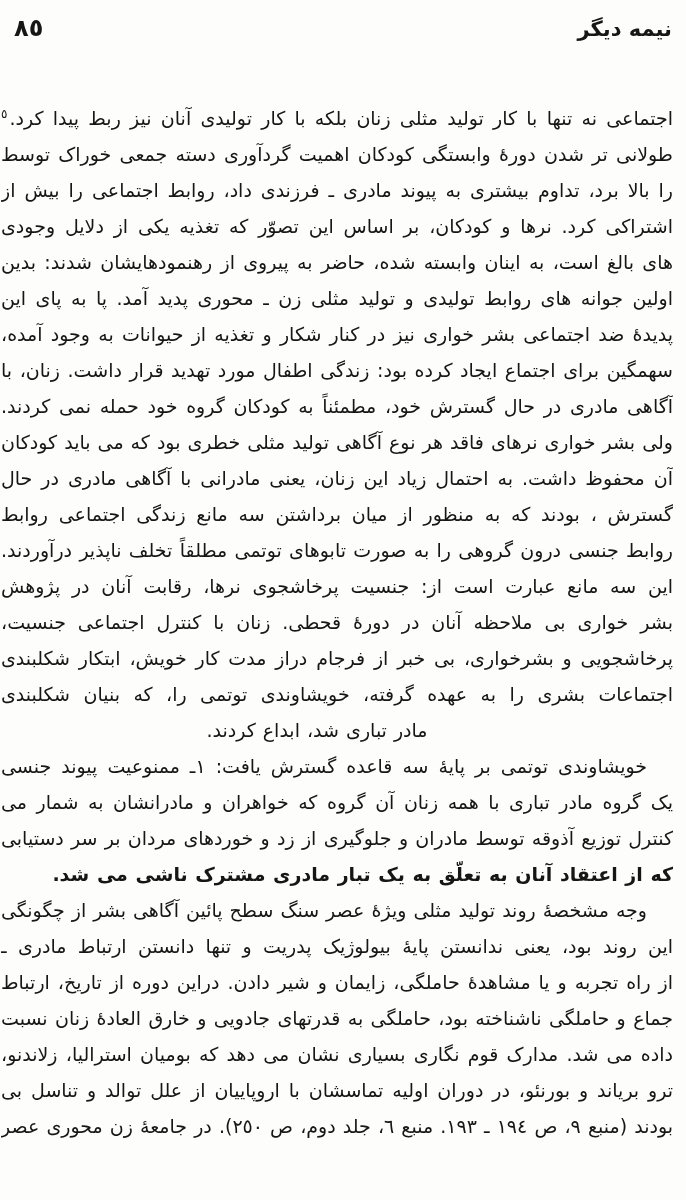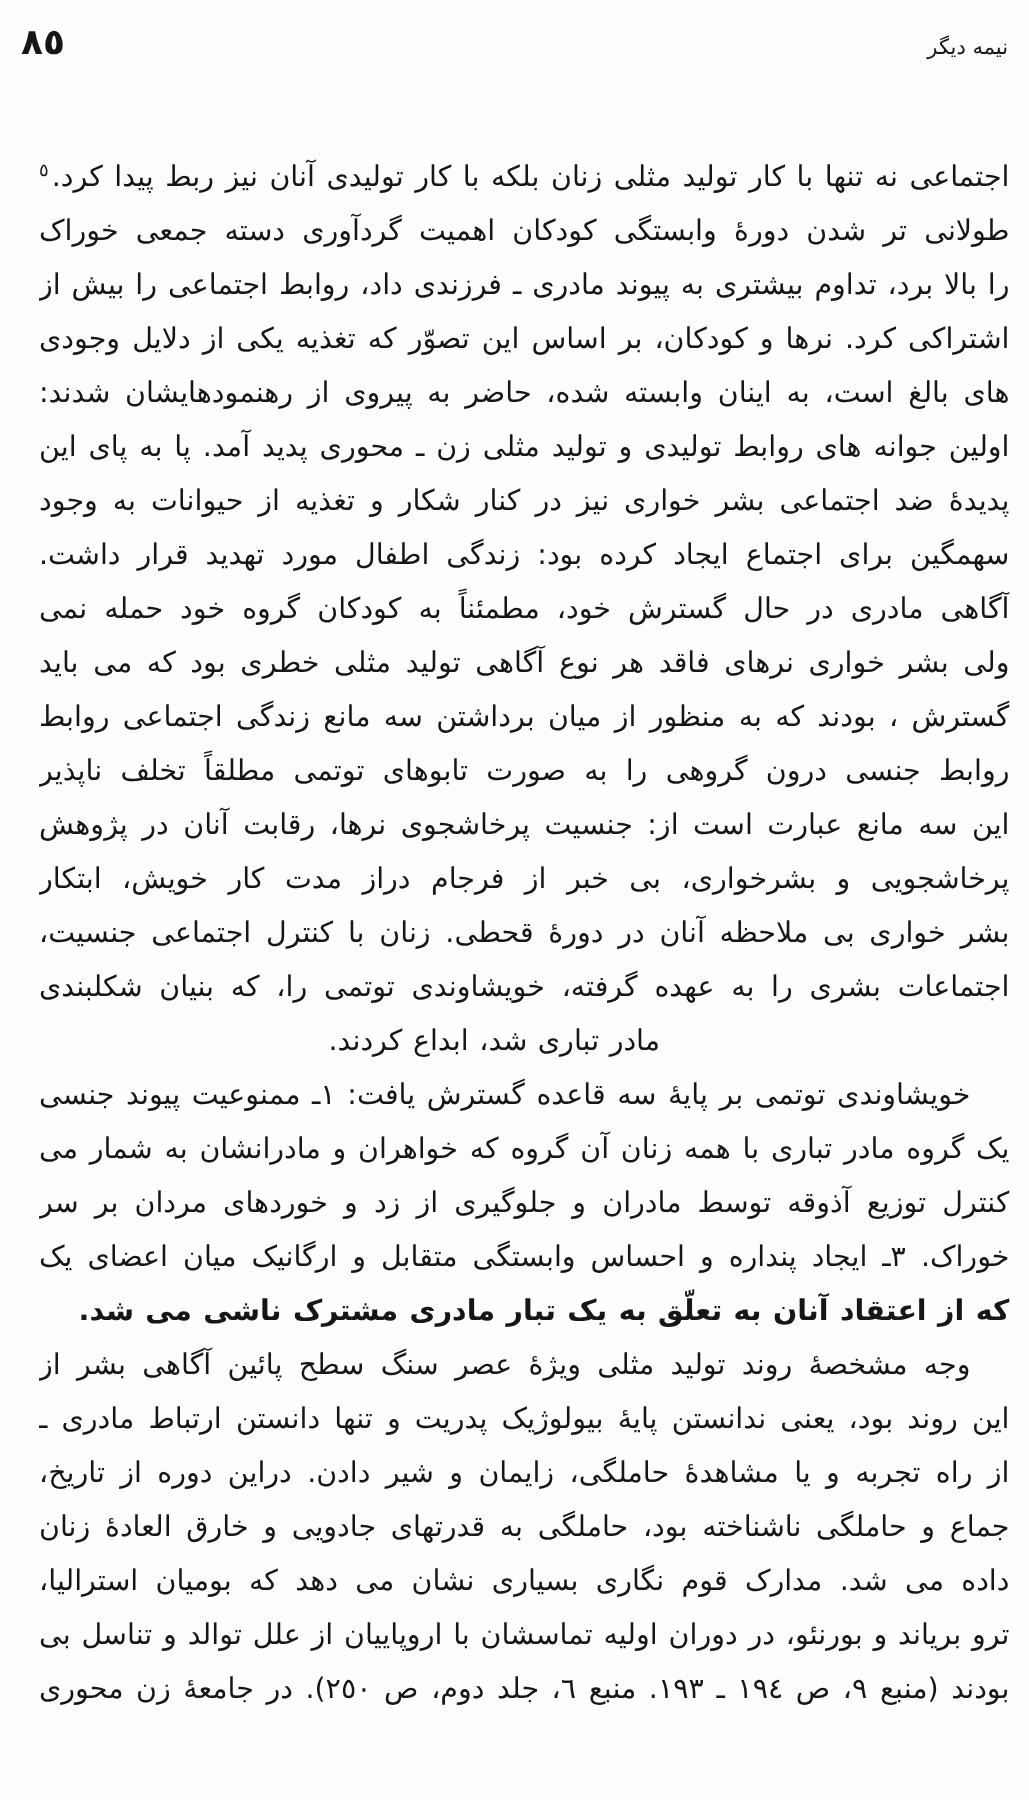--- a/index.html
+++ b/index.html
@@ -23,33 +23,33 @@
     position: absolute;
     top: 14px;
     right: 14px;
     left: 14px;
     display: flex;
     justify-content: space-between;
     align-items: baseline;
     direction: rtl;
   }
   .book-title {
-    font-size: 14px;
-    font-weight: normal;
+    font-size: 21px;
+    font-weight: bold;
     letter-spacing: 0.5px;
   }
   .page-number {
     font-size: 24px;
     font-weight: bold;
   }
   .page-body {
     position: absolute;
     top: 100px;
     right: 13px;
-    left: 26px;
+    left: 1px;
     direction: rtl;
   }
   .line {
     height: 36px;
     line-height: 36px;
     font-size: 19px;
     overflow: hidden;
     white-space: normal;
     word-spacing: 1px;
   }
@@ -90,31 +90,31 @@
       <div class="line justify"><span>اجتماعی نه تنها با کار تولید مثلی زنان بلکه با کار تولیدی آنان نیز ربط پیدا کرد.</span><sup class="fn">٥</sup></div>
       <div class="line justify"><span>طولانی تر شدن دورهٔ وابستگی کودکان اهمیت گردآوری دسته جمعی خوراک توسط زنان</span></div>
       <div class="line justify"><span>را بالا برد، تداوم بیشتری به پیوند مادری ـ فرزندی داد، روابط اجتماعی را بیش از پیش</span></div>
       <div class="line justify"><span>اشتراکی کرد. نرها و کودکان، بر اساس این تصوّر که تغذیه یکی از دلایل وجودی ماده</span></div>
       <div class="line justify"><span>های بالغ است، به اینان وابسته شده، حاضر به پیروی از رهنمودهایشان شدند: بدین ترتیب</span></div>
       <div class="line justify"><span>اولین جوانه های روابط تولیدی و تولید مثلی زن ـ محوری پدید آمد. پا به پای این تکامل</span></div>
       <div class="line justify"><span>پدیدهٔ ضد اجتماعی بشر خواری نیز در کنار شکار و تغذیه از حیوانات به وجود آمده، خطری</span></div>
       <div class="line justify"><span>سهمگین برای اجتماع ایجاد کرده بود: زندگی اطفال مورد تهدید قرار داشت. زنان، با</span></div>
       <div class="line justify"><span>آگاهی مادری در حال گسترش خود، مطمئناً به کودکان گروه خود حمله نمی کردند.</span></div>
       <div class="line justify"><span>ولی بشر خواری نرهای فاقد هر نوع آگاهی تولید مثلی خطری بود که می باید کودکان را از</span></div>
+      <div class="line justify"><span>آن محفوظ داشت. به احتمال زیاد این زنان، یعنی مادرانی با آگاهی مادری در حال</span></div>
       <div class="line justify"><span>گسترش ، بودند که به منظور از میان برداشتن سه مانع زندگی اجتماعی روابط قهرآمیز و</span></div>
       <div class="line justify"><span>روابط جنسی درون گروهی را به صورت تابوهای توتمی مطلقاً تخلف ناپذیر درآوردند.</span></div>
       <div class="line justify"><span>این سه مانع عبارت است از: جنسیت پرخاشجوی نرها، رقابت آنان در پژوهش خوراک، و</span></div>
+      <div class="line justify"><span>بشر خواری بی ملاحظه آنان در دورهٔ قحطی. زنان با کنترل اجتماعی جنسیت،</span></div>
       <div class="line justify"><span>پرخاشجویی و بشرخواری، بی خبر از فرجام دراز مدت کار خویش، ابتکار شکلبندی</span></div>
-      <div class="line justify"><span>بشر خواری بی ملاحظه آنان در دورهٔ قحطی. زنان با کنترل اجتماعی جنسیت،</span></div>
       <div class="line justify"><span>اجتماعات بشری را به عهده گرفته، خویشاوندی توتمی را، که بنیان شکلبندی گروههای</span></div>
       <div class="line center"><span>مادر تباری شد، ابداع کردند.</span></div>
       <div class="line justify indent"><span>خویشاوندی توتمی بر پایهٔ سه قاعده گسترش یافت: ١ـ ممنوعیت پیوند جنسی مردان</span></div>
       <div class="line justify"><span>یک گروه مادر تباری با همه زنان آن گروه که خواهران و مادرانشان به شمار می رفتند. ٢ـ</span></div>
       <div class="line justify"><span>کنترل توزیع آذوقه توسط مادران و جلوگیری از زد و خوردهای مردان بر سر دستیابی به</span></div>
-      <div class="line justify"><span>خوراک. ٣ـ ایجاد پنداره و احساس وابستگی متقابل و ارگانیک میان اعضای یک گروه</span></div>
       <div class="line right"><span>که از اعتقاد آنان به تعلّق به یک تبار مادری مشترک ناشی می شد.</span></div>
       <div class="line justify indent"><span>وجه مشخصهٔ روند تولید مثلی ویژهٔ عصر سنگ سطح پائین آگاهی بشر از چگونگی</span></div>
       <div class="line justify"><span>این روند بود، یعنی ندانستن پایهٔ بیولوژیک پدریت و تنها دانستن ارتباط مادری ـ فرزندی</span></div>
       <div class="line justify"><span>از راه تجربه و یا مشاهدهٔ حاملگی، زایمان و شیر دادن. دراین دوره از تاریخ، ارتباط میان</span></div>
       <div class="line justify"><span>جماع و حاملگی ناشناخته بود، حاملگی به قدرتهای جادویی و خارق العادهٔ زنان نسبت</span></div>
       <div class="line justify"><span>داده می شد. مدارک قوم نگاری بسیاری نشان می دهد که بومیان استرالیا، زلاندنو، جزایر</span></div>
       <div class="line justify"><span>ترو بریاند و بورنئو، در دوران اولیه تماسشان با اروپاییان از علل توالد و تناسل بی خبر</span></div>
       <div class="line justify"><span>بودند (منبع ٩، ص ١٩٤ ـ ١٩٣. منبع ٦، جلد دوم، ص ٢٥٠). در جامعهٔ زن محوری عصر</span></div>
     </div>
 </div>

